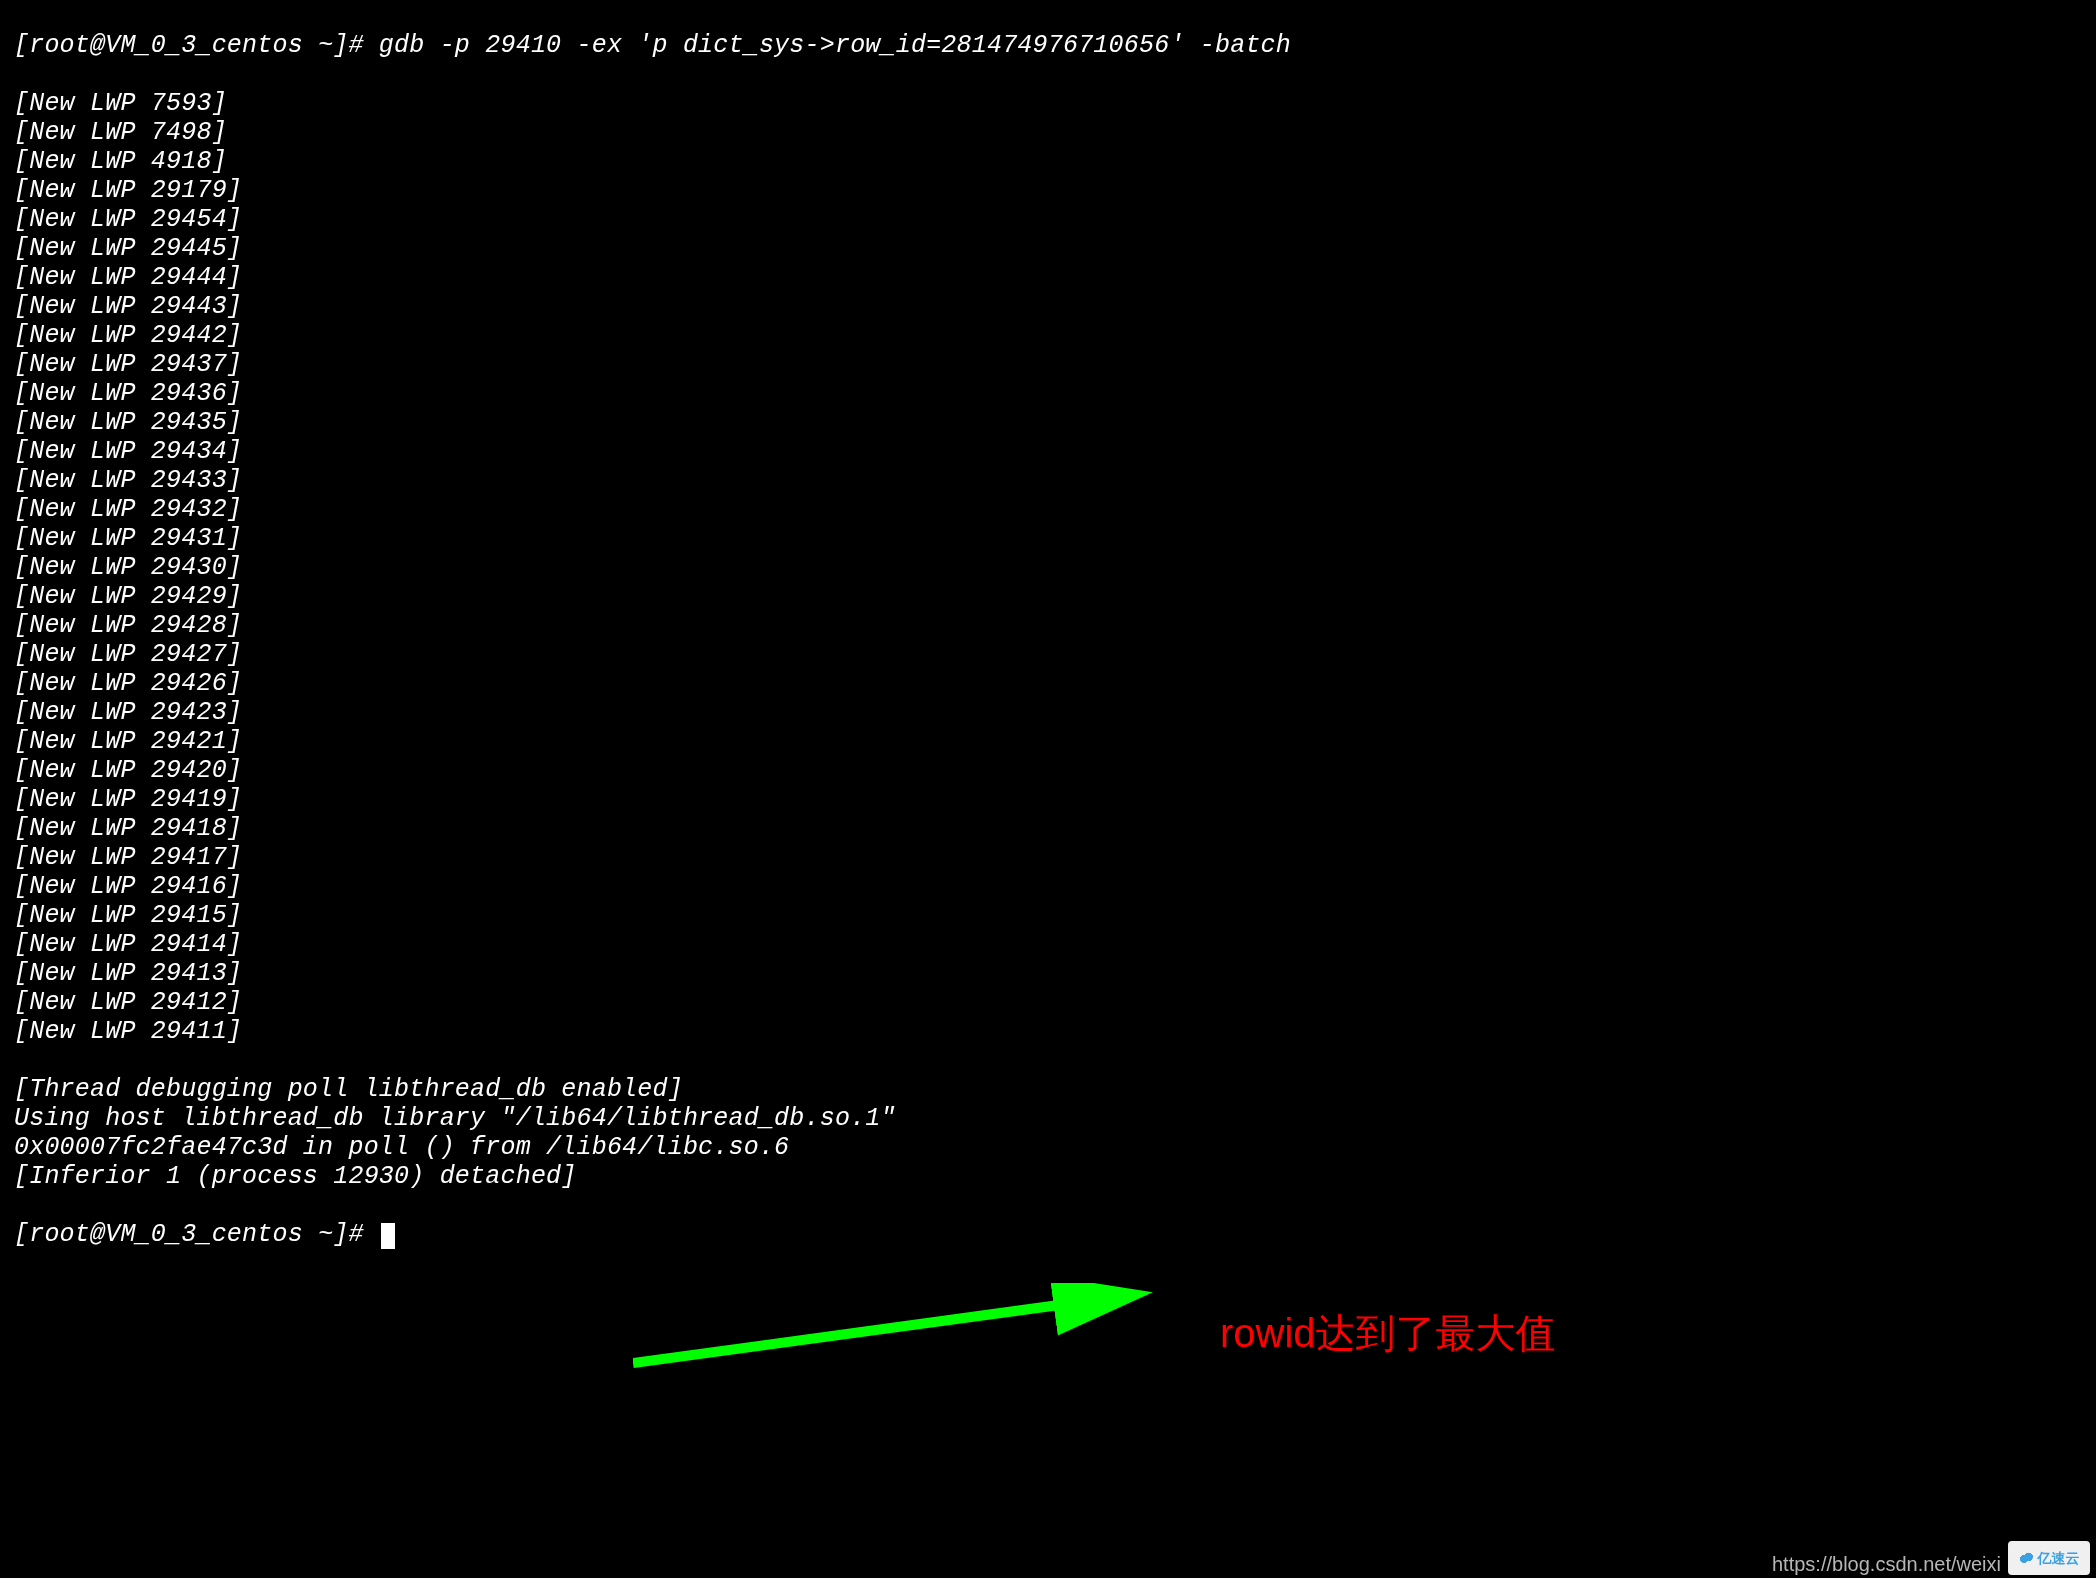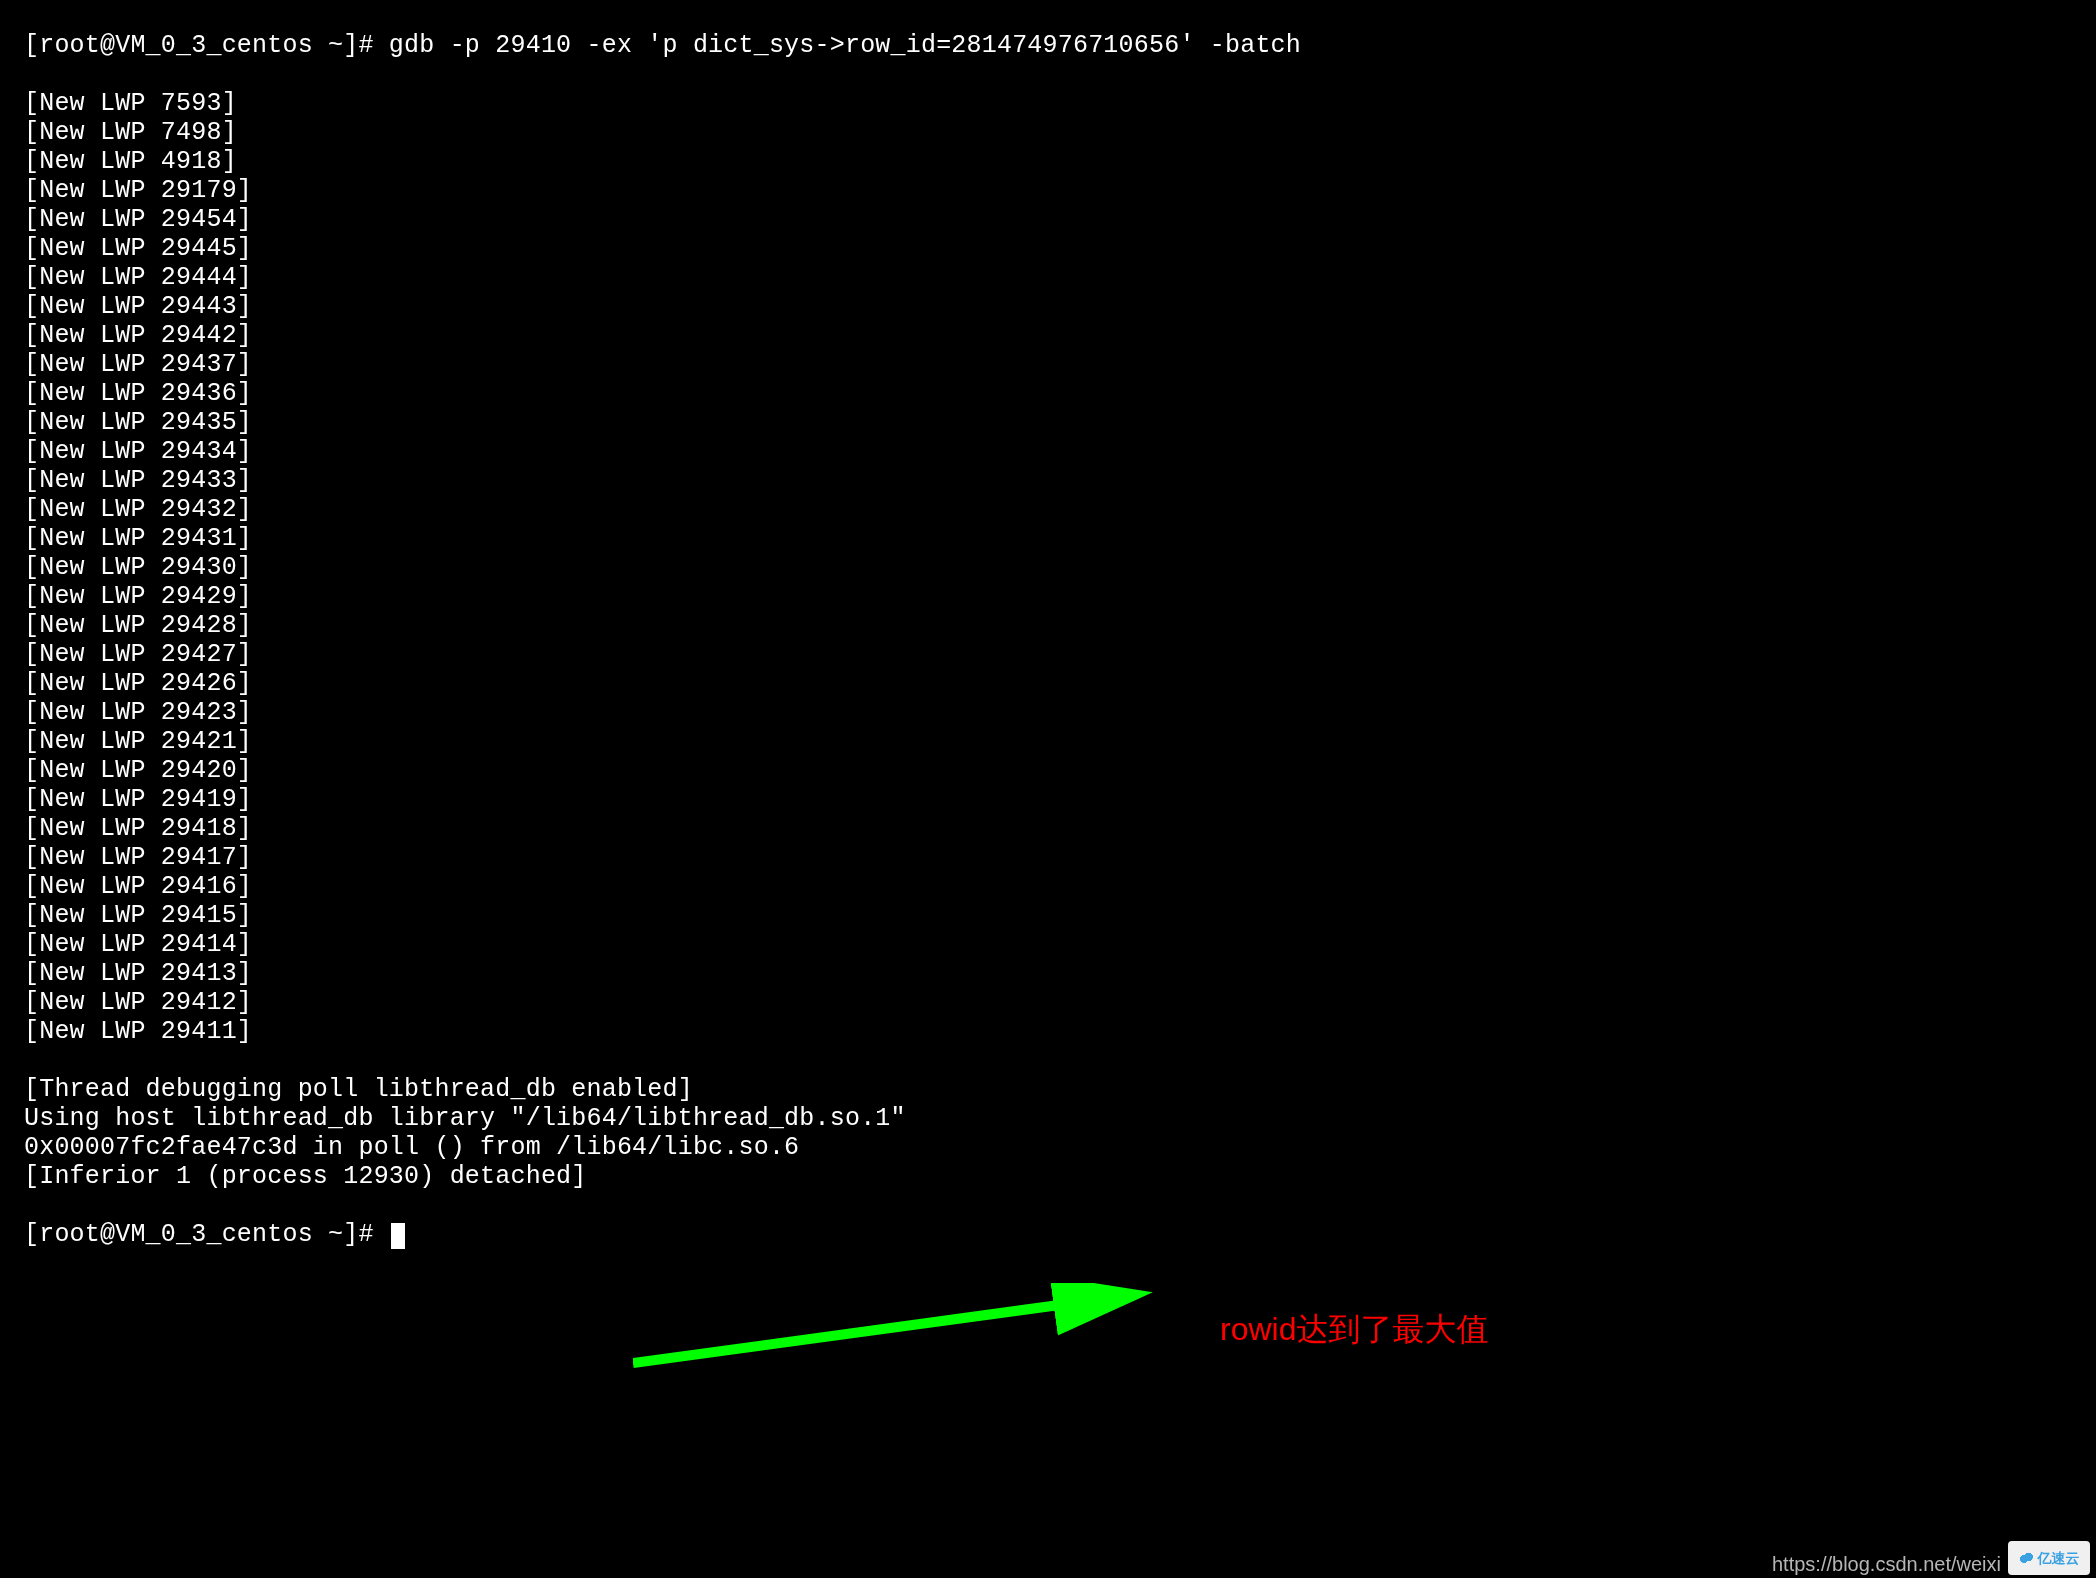--- a/index.html
+++ b/index.html
@@ -9,23 +9,24 @@
     height: 1578px;
     background: #000;
     font-family: "Consolas", "Monaco", "Courier New", monospace;
     font-size: 25px;
     line-height: 1.16;
     color: #fff;
     overflow: hidden;
     position: relative;
   }
   .terminal {
-    padding: 2px 24px;
+    padding: 2px 14px;
     white-space: pre;
     letter-spacing: 0.2px;
+    font-style: italic;
   }
   .line { display: block; }
   .cursor {
     display: inline-block;
     width: 14px;
     height: 26px;
     background: #fff;
     vertical-align: text-bottom;
     margin-left: 2px;
   }
@@ -34,21 +35,21 @@
     left: 633px;
     top: 1283px;
     pointer-events: none;
   }
   .annotation {
     position: absolute;
     left: 1220px;
     top: 1313px;
     color: #ff0000;
     font-family: "Microsoft YaHei", "SimSun", sans-serif;
-    font-size: 32px;
+    font-size: 40px;
     line-height: 1;
     pointer-events: none;
   }
   .watermark-url {
     position: absolute;
     right: 95px;
     bottom: 2px;
     font-family: Arial, sans-serif;
     font-size: 20px;
     color: #b6b6b6;

